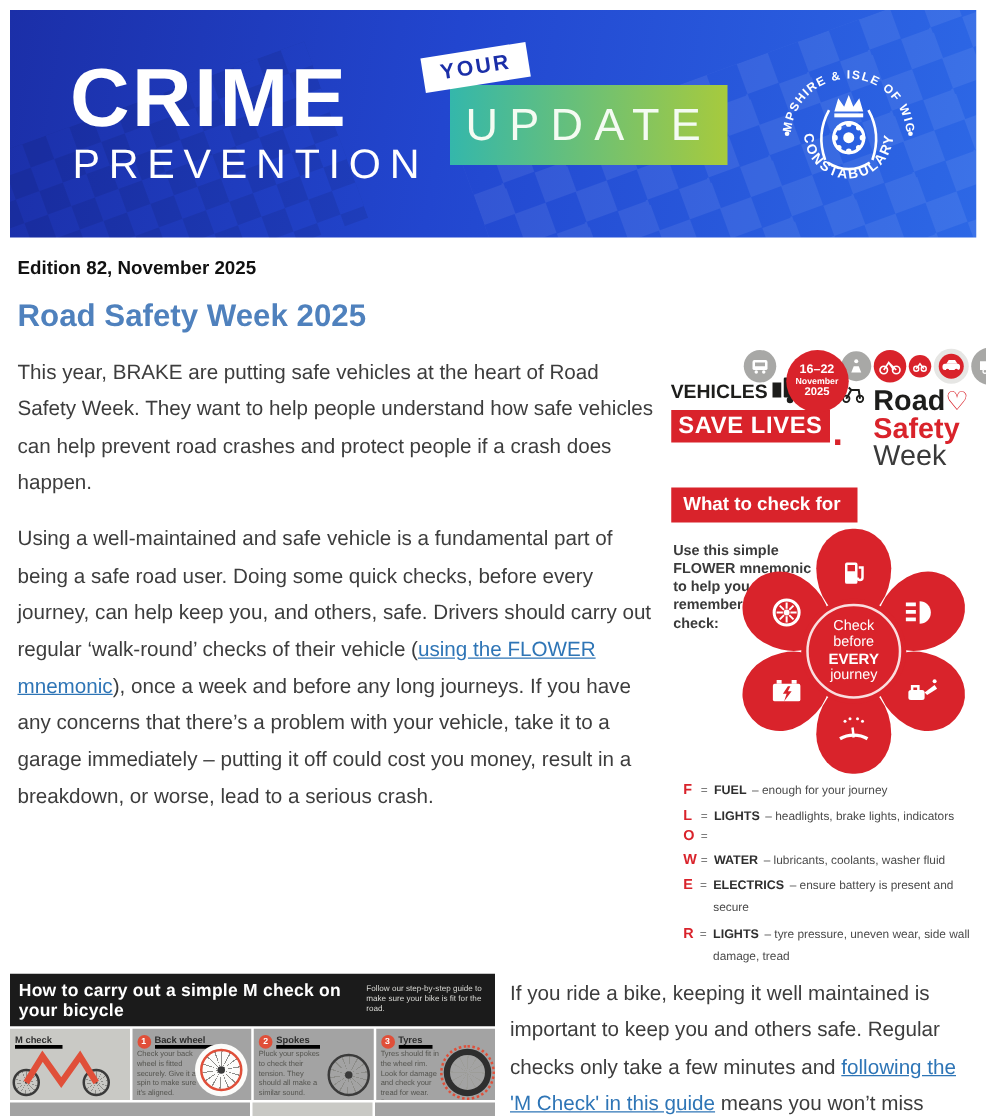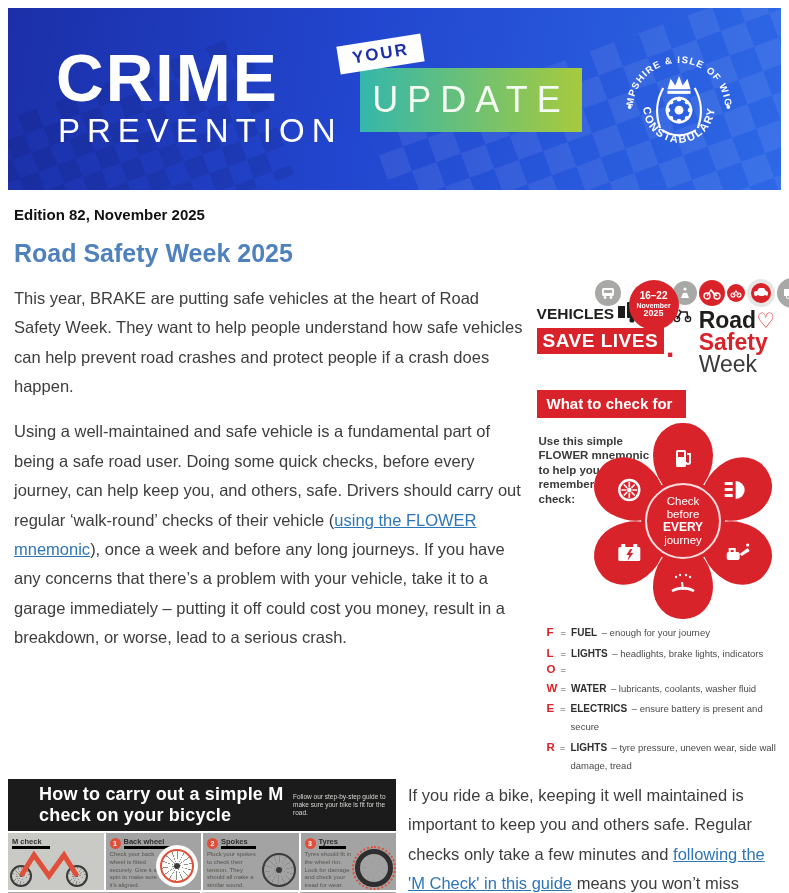--- a/index.html
+++ b/index.html
@@ -81,21 +81,21 @@
   .legend-row { display:flex; align-items:baseline; gap:5px; margin-bottom:2.5px; }
   .legend-letter { color:#d9232b; font-weight:bold; font-size:11.5px; width:9px; }
   .legend-eq { font-size:9.5px; color:#555; }
   .legend-term { font-weight:bold; font-size:10px; color:#2e2e2e; }
   .legend-desc { font-size:9.5px; color:#4a4a4a; }
 
   
   .bottom-cols { display:flex; gap:12px; margin-top:4px; padding-bottom:10px; }
   .mcheck { width:388px; }
   .mcheck-header { background:#1b1b1b; color:#fff; display:flex; align-items:center; gap:8px; padding:5px 7px; }
-  .mcheck-title { font-size:18px; font-weight:bold; letter-spacing:.2px; flex:1;margin-left:24px; }
+  .mcheck-title { font-size:14px; font-weight:bold; letter-spacing:.2px; flex:1; }
   .mcheck-sub { width:96px; font-size:6.5px; color:#d8d8d4; line-height:1.25; }
   .mgrid { background:#fff; }
   .mrow { display:grid; gap:2px; margin-top:2px; }
   .mrow1 { grid-template-columns:1fr 1fr 1fr 1fr; }
   .mrow2, .mrow3 { grid-template-columns:2fr 1fr 1fr; }
   .mpanel { background:#a3a3a3; height:57px; position:relative; overflow:hidden; padding:4px 4px; }
   .mpanel.lite { background:#c9c9c5; }
   .mp-head { display:flex; align-items:center; gap:3px; }
   .mp-num { width:11px; height:11px; border-radius:50%; background:#e04f39; color:#fff; font-size:7px; font-weight:bold;
     display:flex; align-items:center; justify-content:center; flex:none; }

